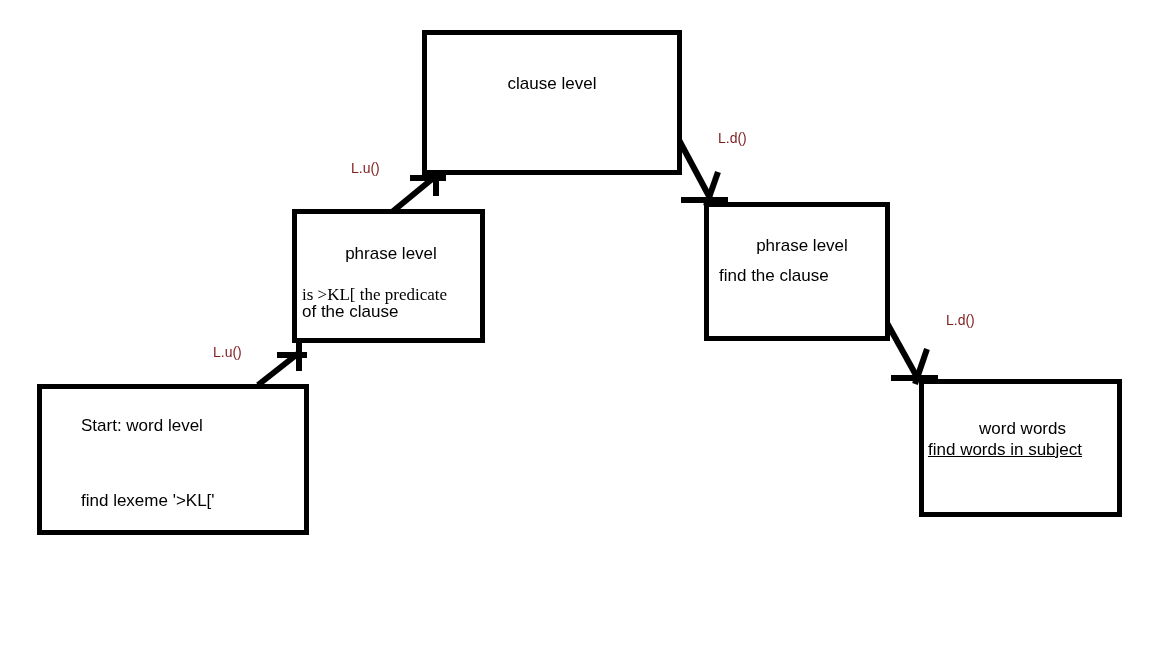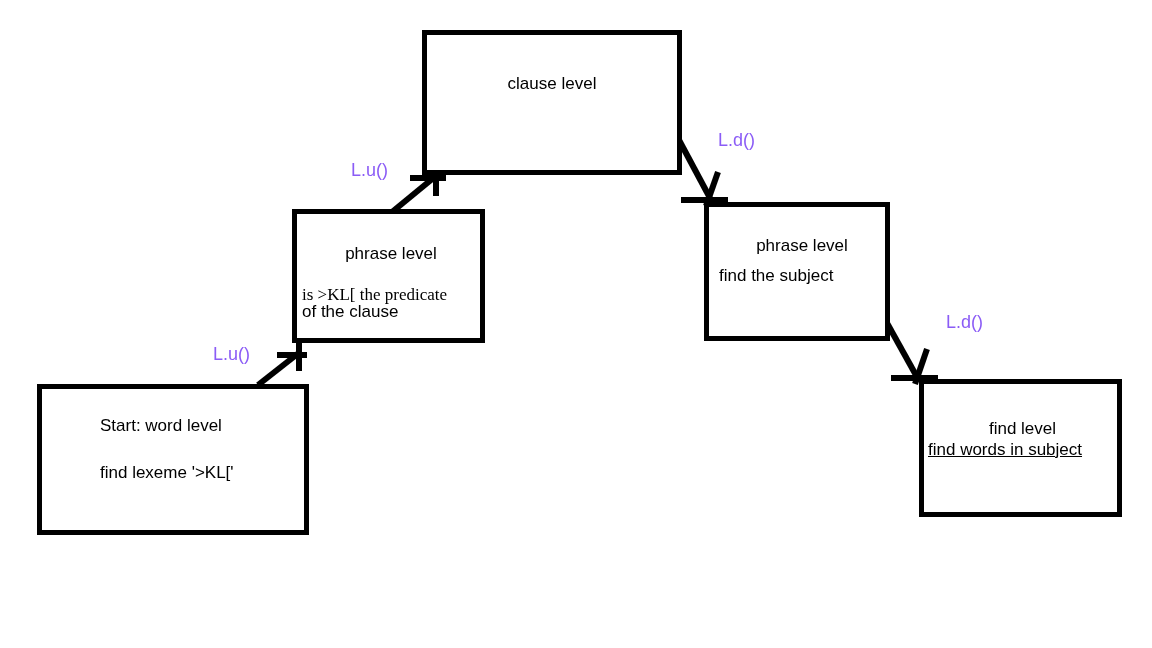--- a/index.html
+++ b/index.html
@@ -68,21 +68,22 @@
   #node-phrase-predicate .node-line:nth-child(2) { margin-top: 24px; font-family: Liberation Serif, serif; }
   #node-phrase-predicate .node-line:nth-child(3) { }
 
   
   #node-start {
     left: 37px;
     top: 384px;
     width: 272px;
     height: 151px;
     align-items: flex-start;
-    padding-left: 58px;
+    padding-left: 39px;
+    gap: 28px;
   }
   #node-start .node-line:nth-child(1) { margin-top: 28px; }
   #node-start .node-line:nth-child(2) { margin-top: 30px; }
 
   
   #node-phrase-subject {
     left: 704px;
     top: 202px;
     width: 186px;
     height: 139px;
@@ -105,22 +106,22 @@
     padding-left: 4px;
   }
   #node-word-subject .node-line:nth-child(1) {
     margin-top: 36px;
     align-self: center;
   }
   #node-word-subject .node-line:nth-child(2) { margin-top: 4px; text-decoration: underline; }
 
   .edge-label {
     position: absolute;
-    font-size: 18px;
-    color: #8b5cf6;
+    font-size: 14px;
+    color: #7f1d1d;
     white-space: nowrap;
   }
   #label-lu-top   { left: 351px; top: 160px; }
   #label-lu-bottom{ left: 213px; top: 344px; }
   #label-ld-top   { left: 718px; top: 130px; }
   #label-ld-bottom{ left: 946px; top: 312px; }
 </style>
 </head>
 <body>
 
@@ -163,25 +164,25 @@
     <div class="node-line">of the clause</div>
   </div>
 
   <div class="node" id="node-start">
     <div class="node-line">Start: word level</div>
     <div class="node-line">find lexeme '&gt;KL['</div>
   </div>
 
   <div class="node" id="node-phrase-subject">
     <div class="node-line">phrase level</div>
-    <div class="node-line">find the subject</div>
+    <div class="node-line">find the clause</div>
   </div>
 
   <div class="node" id="node-word-subject">
-    <div class="node-line">find level</div>
+    <div class="node-line">word words</div>
     <div class="node-line">find words in subject</div>
   </div>
 
   <div class="edge-label" id="label-lu-top">L.u()</div>
   <div class="edge-label" id="label-lu-bottom">L.u()</div>
   <div class="edge-label" id="label-ld-top">L.d()</div>
   <div class="edge-label" id="label-ld-bottom">L.d()</div>
 
 </div>
 

